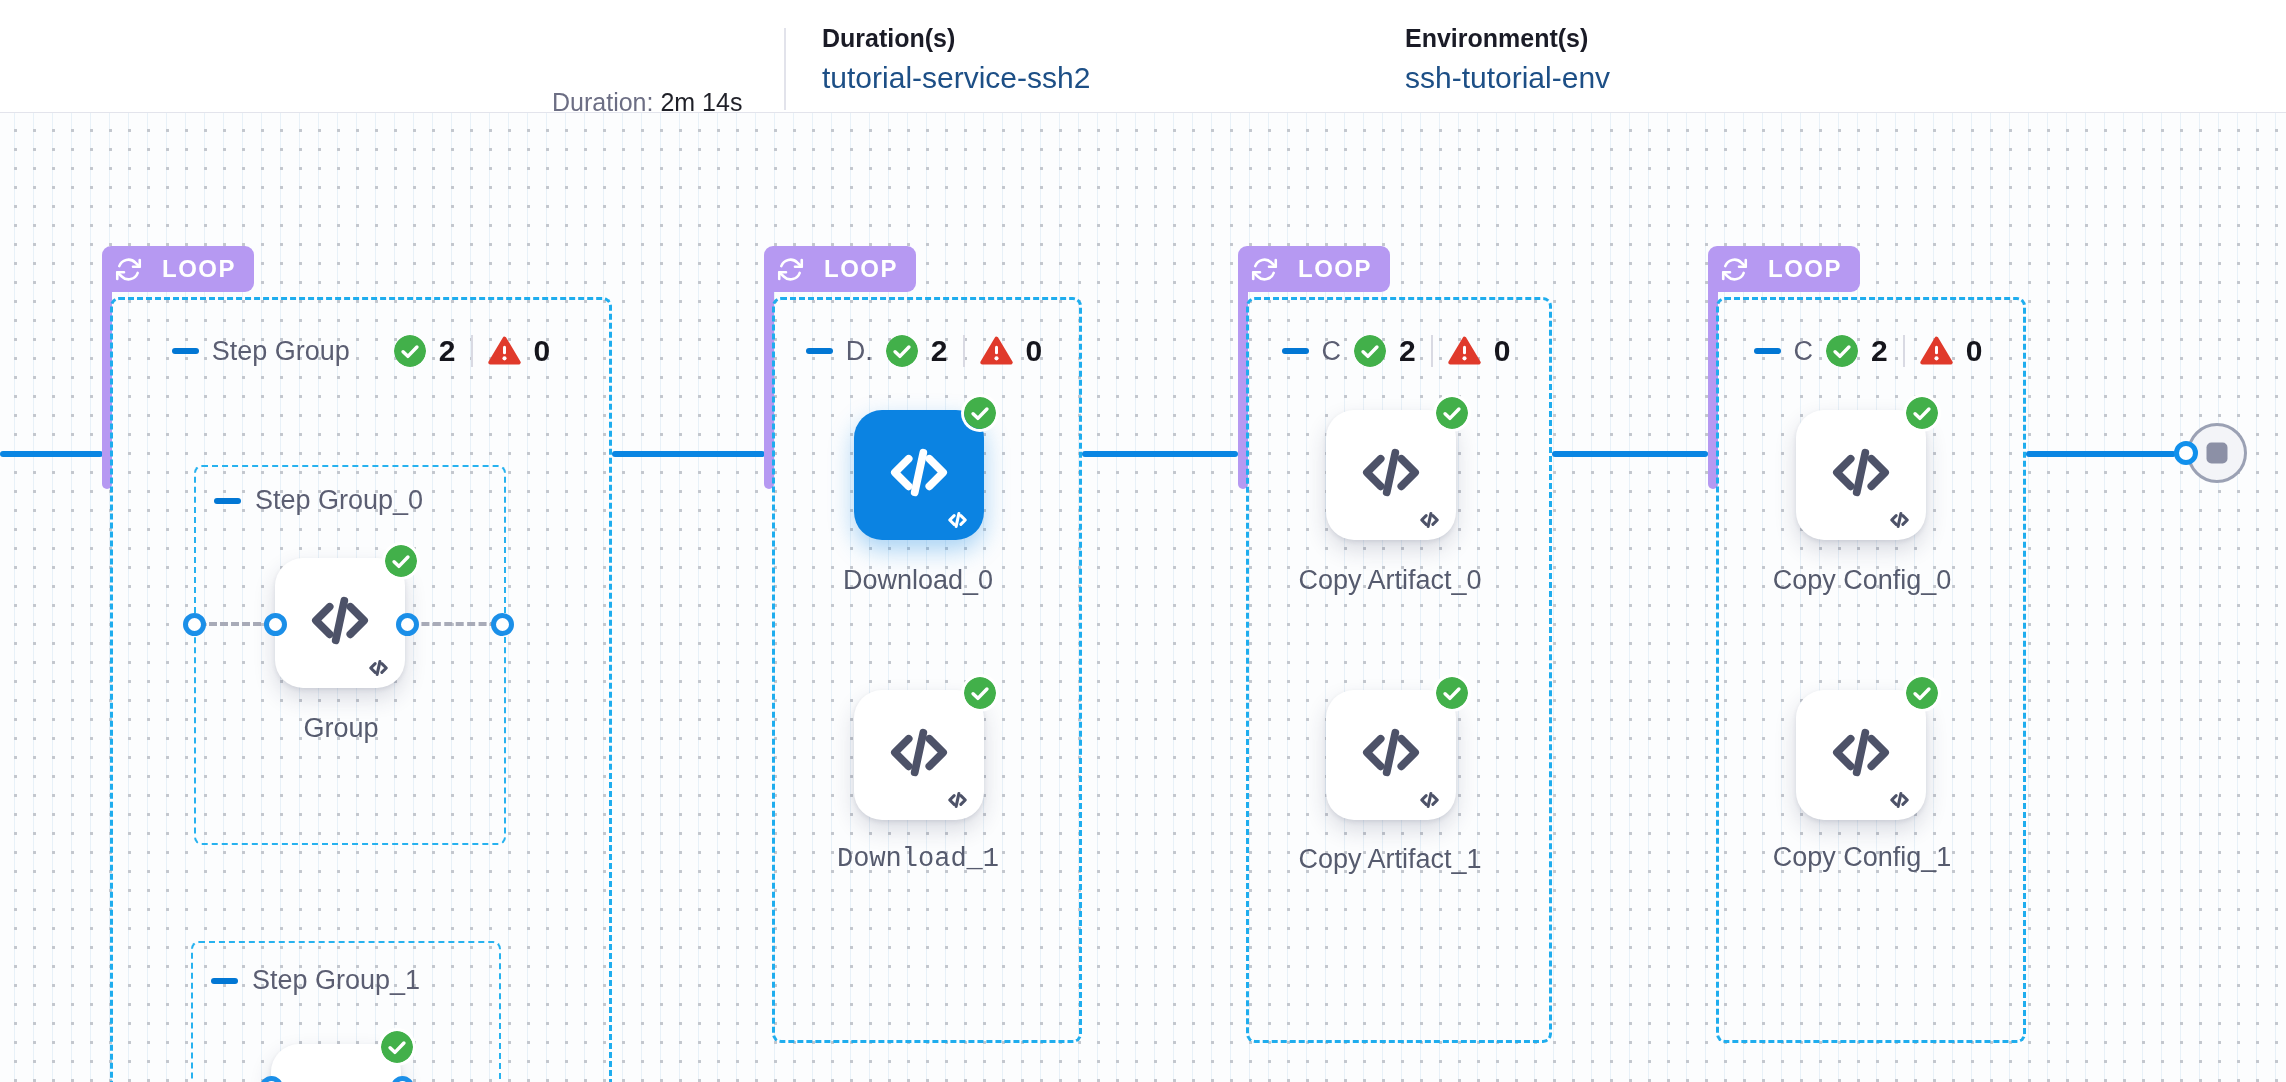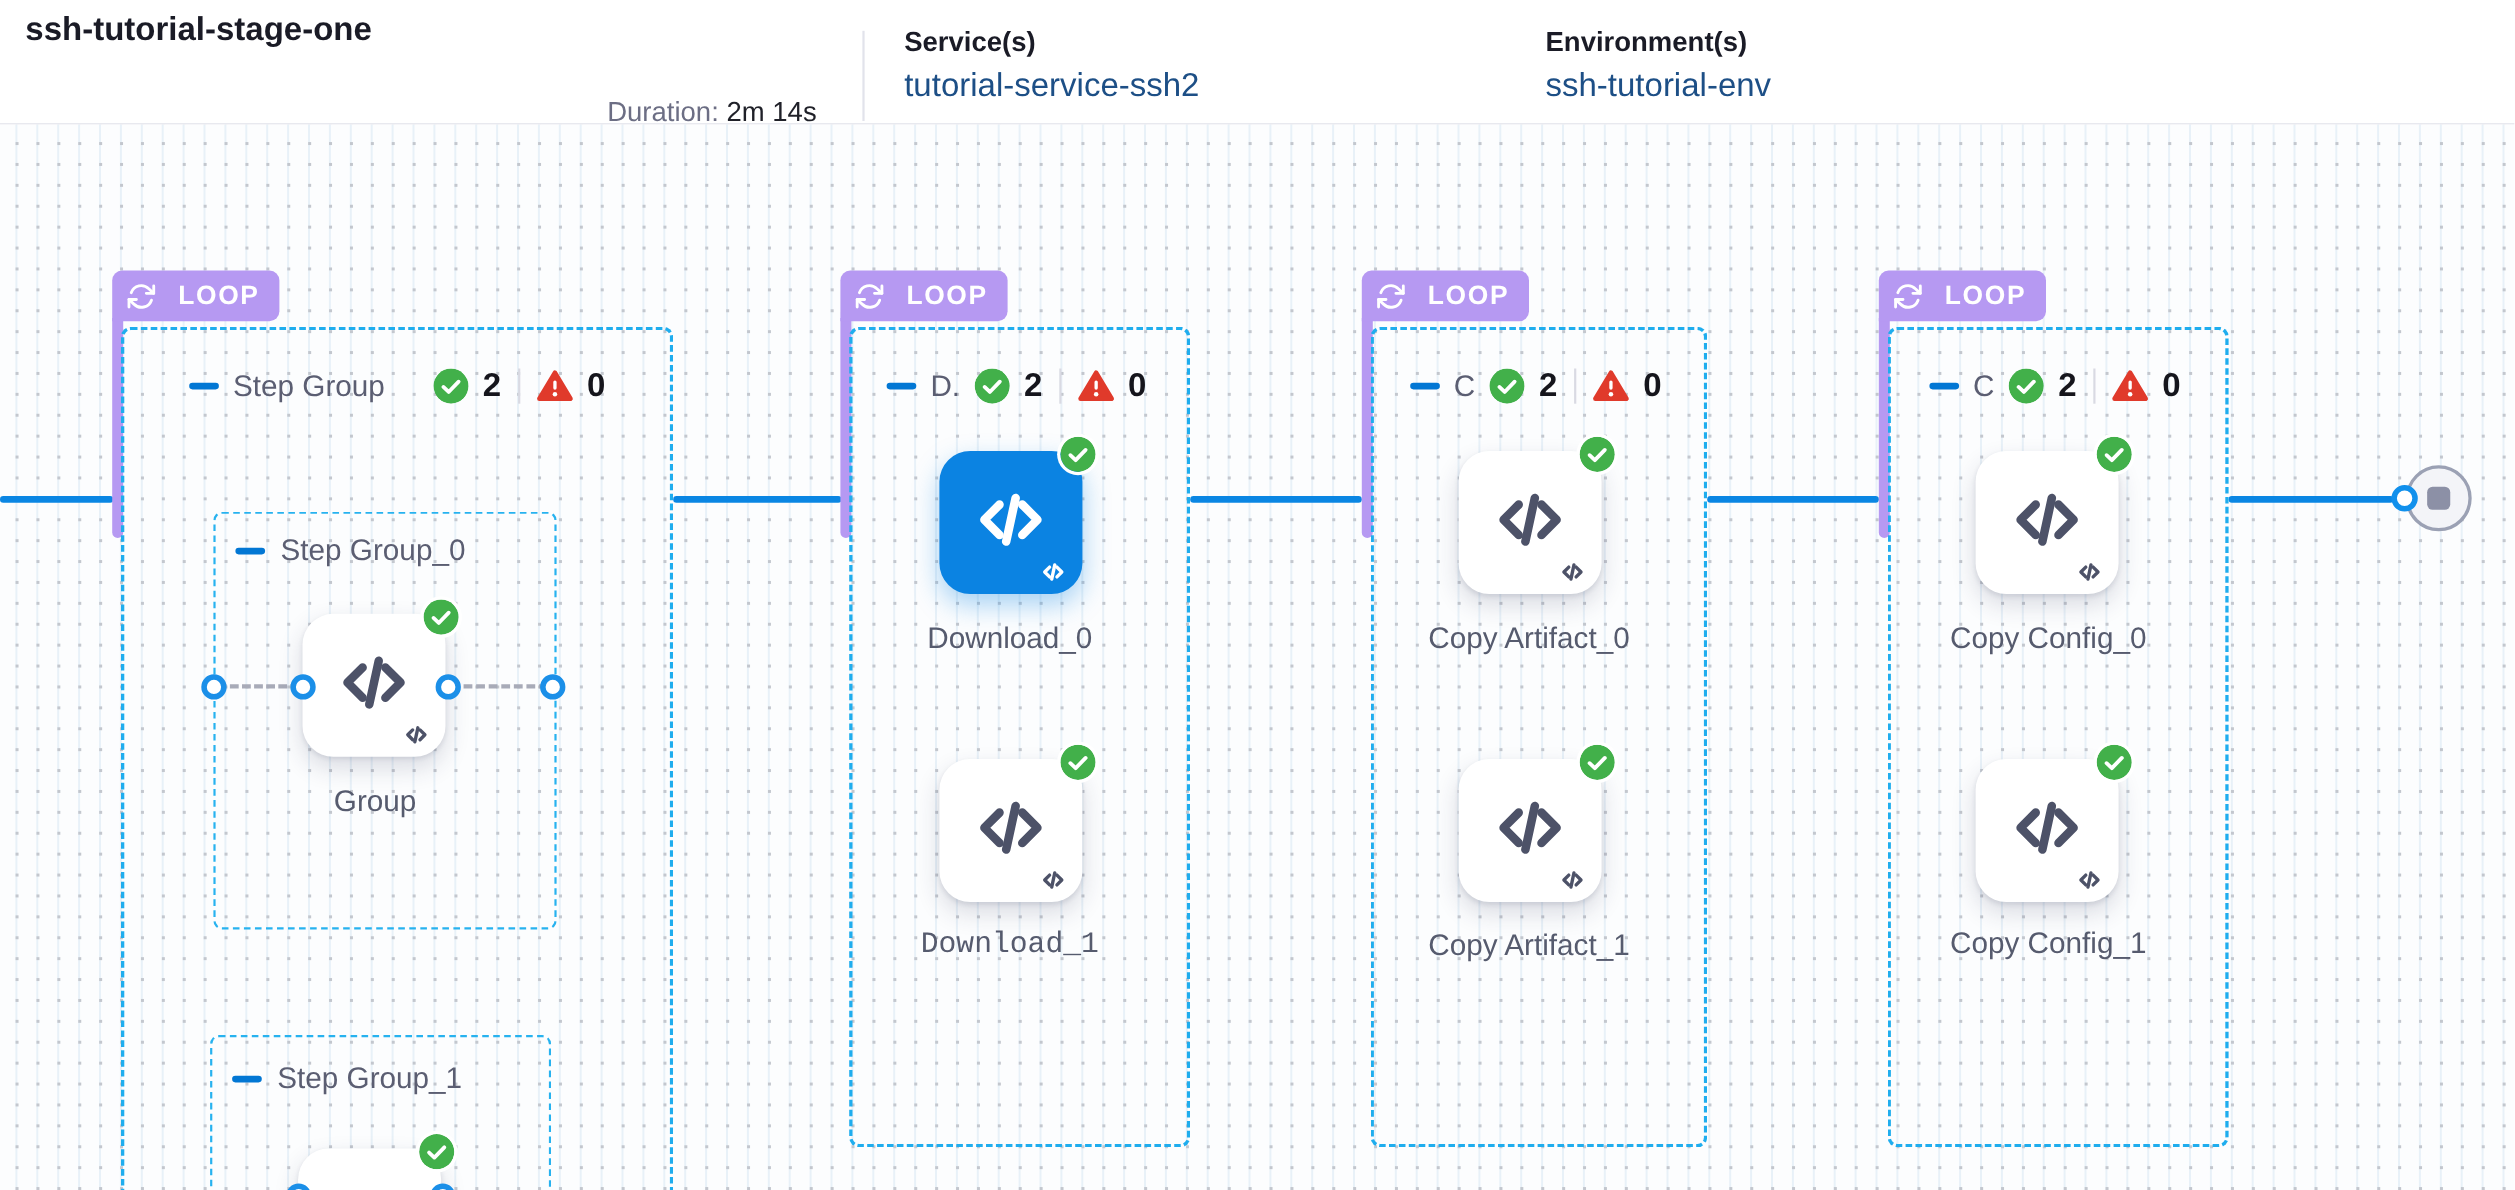--- a/index.html
+++ b/index.html
@@ -56,27 +56,26 @@
   .conn-dash{position:absolute;height:0;border-top:4px dashed #a8abb8;z-index:6;}
 
   .end-ring{position:absolute;width:14px;height:14px;border:5px solid #1190ec;background:#ffffff;border-radius:50%;z-index:9;cursor:pointer;}
   .end-node{position:absolute;width:54px;height:54px;border:3px solid #9ba1b4;background:#f3f4f8;border-radius:50%;z-index:8;cursor:pointer;}
   .end-node .stop-square{position:absolute;left:50%;top:50%;transform:translate(-50%,-50%);width:21px;height:21px;border-radius:5px;background:#8c90a6;}
 </style>
 </head>
 <body>
 
 <div class="exec-header">
-  <div class="exec-title">ssh-tutorial-stage-one</div>
   <div class="meta-row" style="left:552px;margin-top:28px;">
     <span class="meta-label">Duration:</span>
     <span class="meta-value">2m 14s</span>
   </div>
   <div class="v-divider"></div>
-  <div class="svc-label" style="left:822px;">Service(s)</div>
+  <div class="svc-label" style="left:822px;">Duration(s)</div>
   <div class="svc-link" style="left:822px;">tutorial-service-ssh2</div>
   <div class="svc-label" style="left:1405px;">Environment(s)</div>
   <div class="svc-link" style="left:1405px;">ssh-tutorial-env</div>
 </div>
 
 <div class="canvas">
 
   <div class="hline" style="left:0;top:338px;width:103px;"></div>
   <div class="hline" style="left:612px;top:338px;width:153px;"></div>
   <div class="hline" style="left:1082px;top:338px;width:156px;"></div>

